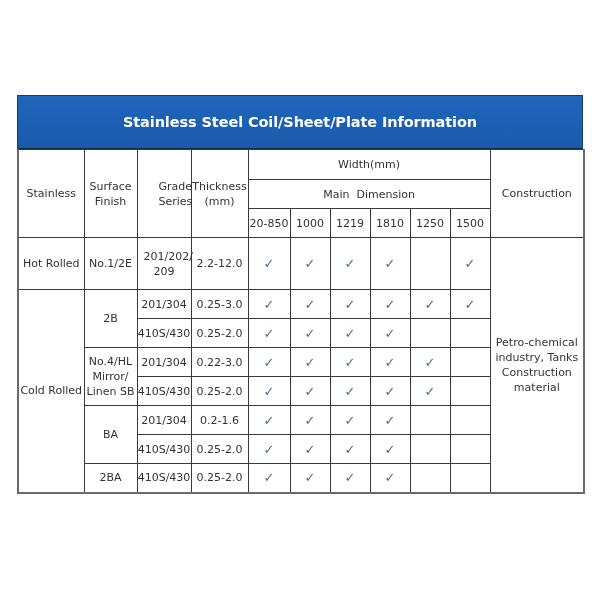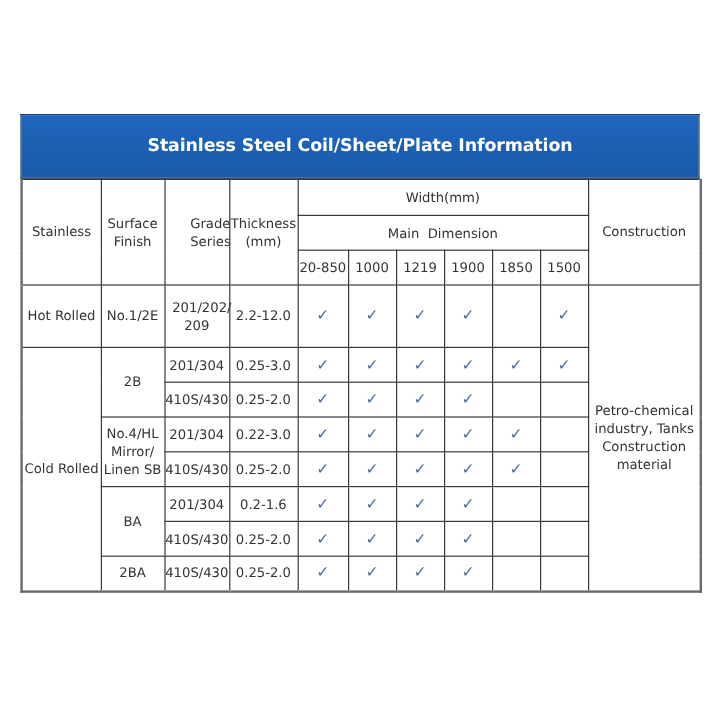--- a/index.html
+++ b/index.html
@@ -55,22 +55,22 @@
       <th colspan="6">Width(mm)</th>
       <th rowspan="3" class="outer-right">Construction</th>
     </tr>
     <tr class="h30">
       <th colspan="6" style="white-space:pre">Main  Dimension</th>
     </tr>
     <tr class="h30">
       <th>20-850</th>
       <th>1000</th>
       <th>1219</th>
-      <th>1900</th>
-      <th>1850</th>
+      <th>1810</th>
+      <th>1250</th>
       <th>1500</th>
     </tr>
 
     <tr class="h53">
       <td class="outer-left">Hot Rolled</td>
       <td>No.1/2E</td>
       <td style="padding:0 6px">201/202/ 209</td>
       <td>2.2-12.0</td>
       <td class="check" style="color: rgb(75, 106, 158);">✓</td>
       <td class="check" style="color: rgb(75, 106, 158);">✓</td>

